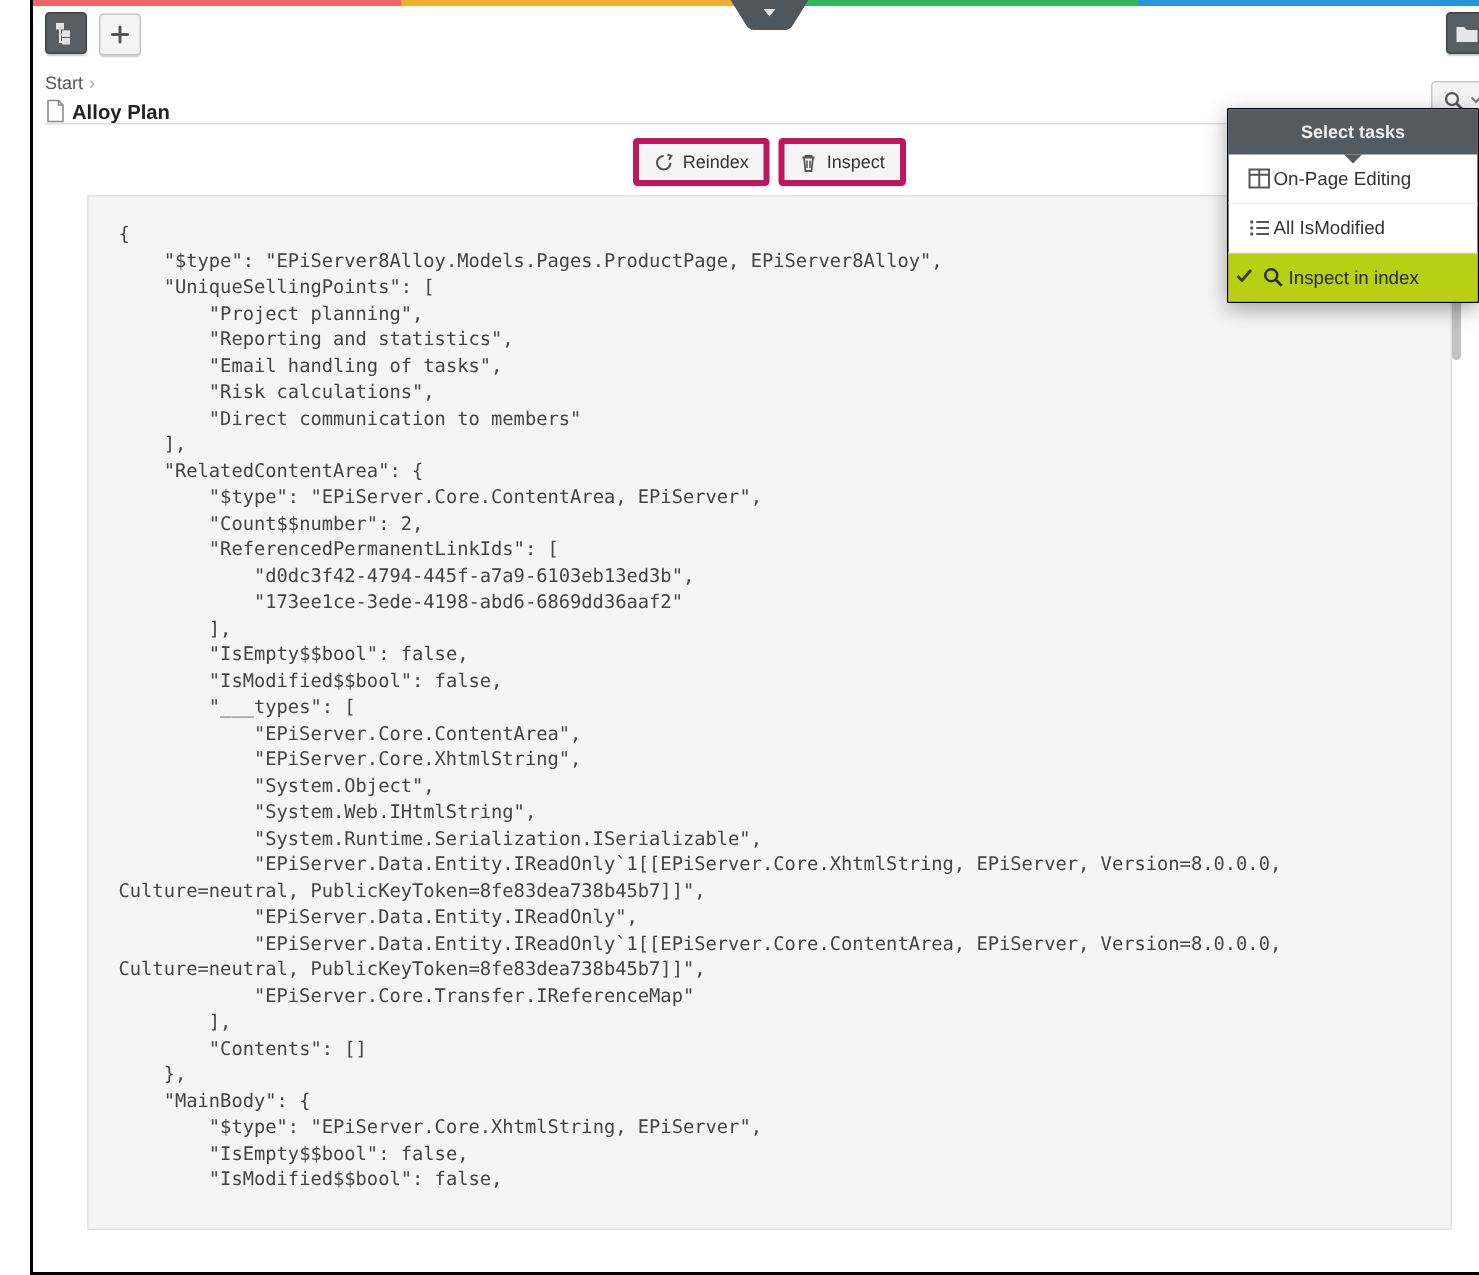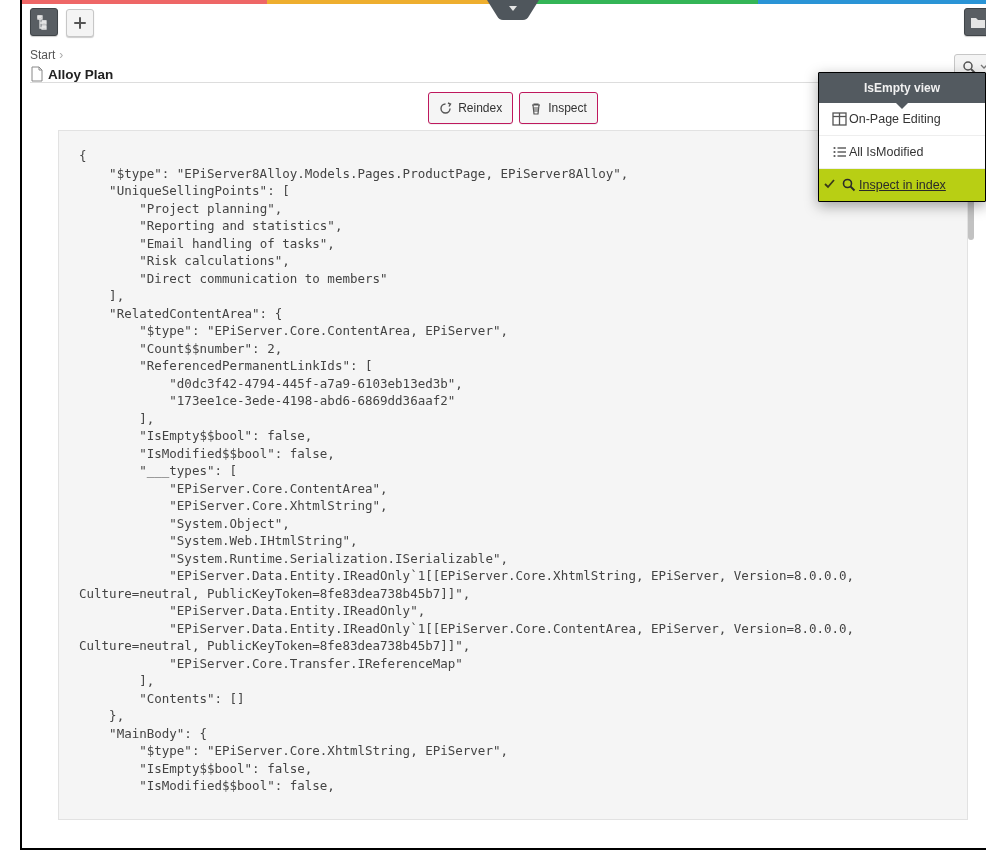--- a/index.html
+++ b/index.html
@@ -20,35 +20,35 @@
 
   .title-row { position:absolute; top:62px; left:8px; right:8px; height:24px; display:flex; align-items:center; }
   .title-row .page-icon { width:14px; height:16px; margin-right:4px; }
   .title-row .page-title { font-weight:bold; font-size:13.5px; color:#222; }
 
   .search-btn { position:absolute; right:0; top:-8px; width:42px; height:26px; background:#f4f4f4; border:1px solid #c7c7c7; border-radius:3px; display:flex; align-items:center; justify-content:center; cursor:pointer; }
 
   .hr { position:absolute; top:82px; left:8px; right:8px; height:1px; background:#ddd; }
 
   .action-bar { position:absolute; top:92px; left:0; right:0; height:32px; display:flex; justify-content:center; gap:6px; }
-  .action-btn { border:1px solid #be185d; background:#f5f5f5; border-radius:3px; padding:5px 10px; font-size:12px; color:#333; display:inline-flex; align-items:center; gap:6px; cursor:pointer; box-shadow:0 1px 0 rgba(0,0,0,.05); }
+  .action-btn { border:4px solid #be185d; background:#f5f5f5; border-radius:3px; padding:5px 10px; font-size:12px; color:#333; display:inline-flex; align-items:center; gap:6px; cursor:pointer; box-shadow:0 1px 0 rgba(0,0,0,.05); }
 
   .code-panel { position:absolute; top:130px; bottom:28px; left:36px; right:36px; background:#f5f5f5; border:1px solid #e2e2e2; overflow:hidden; font-family:Consolas, Menlo, monospace; font-size:12.5px; line-height:1.4; color:#444; }
   .code-panel pre { margin:0; padding:16px 20px; white-space:pre-wrap; word-wrap:break-word; }
   .code-scrollbar { position:absolute; top:130px; bottom:28px; right:30px; width:6px; }
   .code-scrollbar .thumb { position:absolute; top:0; width:6px; height:110px; background:#c2c2c2; border-radius:3px; }
 
   
   .popover { position:absolute; top:72px; right:18px; width:168px; background:#fff; border:1px solid #000; border-radius:1px; box-shadow:0 4px 14px rgba(0,0,0,.35); z-index:50; overflow:visible; }
   .popover .header { background:#535a60; color:#f1f1f1; text-align:center; font-size:12px; font-weight:bold; padding:8px 0; position:relative; }
   .popover .header .caret { position:absolute; left:50%; bottom:-6px; transform:translateX(-50%); width:0; height:0; border-left:6px solid transparent; border-right:6px solid transparent; border-top:6px solid #535a60; }
   .popover ul { list-style:none; margin:0; padding:0; }
   .popover li { display:flex; align-items:center; gap:2px; padding:8px 12px; font-size:12.5px; color:#333; border-top:1px solid #eee; cursor:pointer; }
   .popover li:first-of-type { border-top:none; }
-  .popover li.active { background:#b8cf14; color:#2a2a2a; position:relative;text-decoration:underline; }
+  .popover li.active { background:#b8cf14; color:#2a2a2a; position:relative; }
   .popover li .lead-icon { width:16px; height:16px; flex:0 0 16px; display:flex; align-items:center; justify-content:center; }
   .popover li.active .check { position:absolute; left:4px; width:12px; text-align:center; }
   .popover li.active .lead-icon { margin-left:10px; }
 </style>
 </head>
 <body>
 
 <div class="outer">
 
   <div class="top-accent">
@@ -163,21 +163,21 @@
         "$type": "EPiServer.Core.XhtmlString, EPiServer",
         "IsEmpty$$bool": false,
         "IsModified$$bool": false,</pre>
   </div>
   <div class="code-scrollbar">
     <div class="thumb"></div>
   </div>
 
   <div class="popover">
     <div class="header">
-      <span>IsEmpty view</span>
+      <span>Select tasks</span>
       <div class="caret"></div>
     </div>
     <ul>
       <li>
         <span class="lead-icon">
           <svg width="15" height="14" viewBox="0 0 15 14">
               <rect x="1" y="1" width="13" height="12" stroke="#555" fill="none" stroke-width="1.3"></rect>
               <line x1="7.5" y1="1" x2="7.5" y2="13" stroke="#555" stroke-width="1.3"></line>
               <line x1="1" y1="4.5" x2="14" y2="4.5" stroke="#555" stroke-width="1.3"></line>
             </svg>

